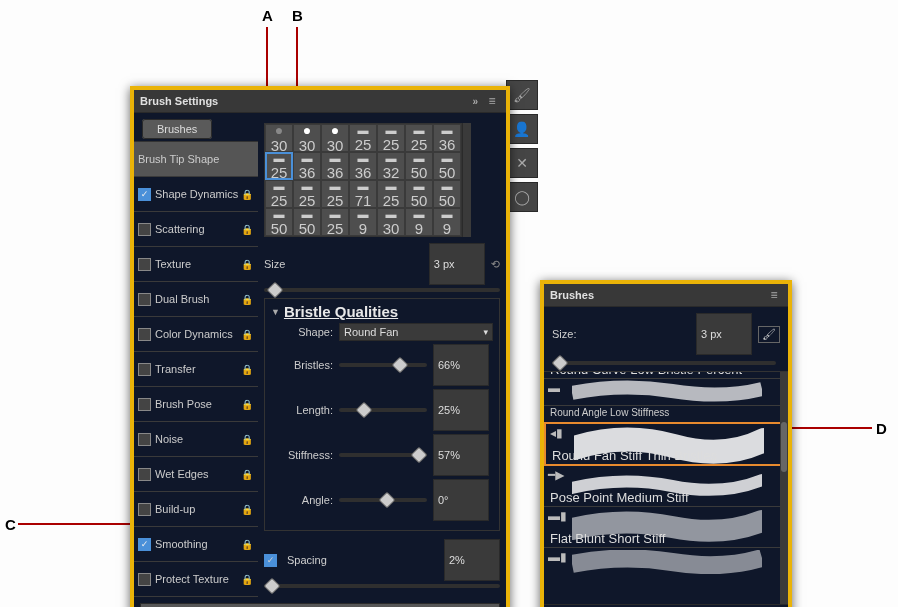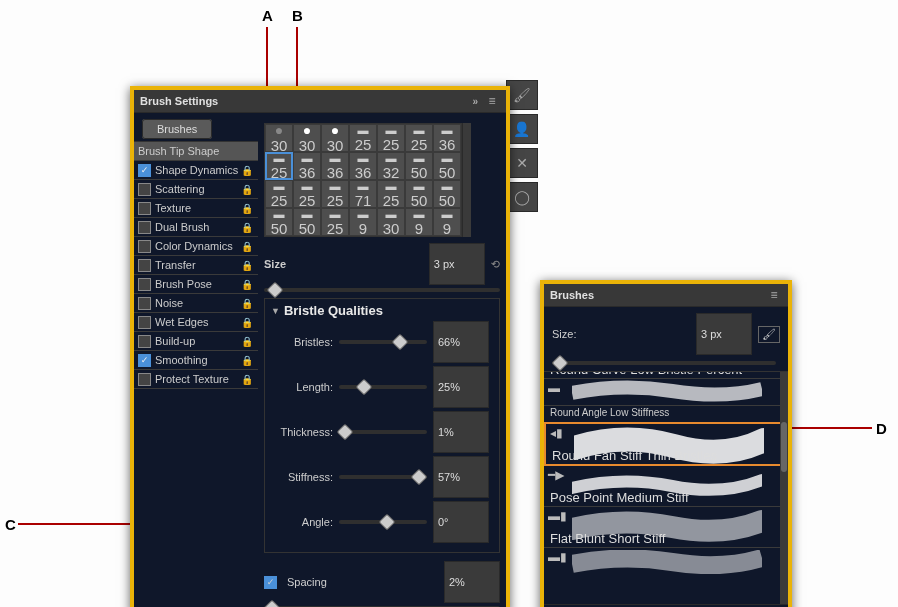--- a/index.html
+++ b/index.html
@@ -76,21 +76,21 @@
   }
   .right-col {
     margin-left: 124px;
     padding: 4px 6px 6px 6px;
   }
   .opt-list { border-top:1px solid #333; }
   .opt-row {
     display:flex;
     align-items:center;
     height:18px;
-    padding: 0 4px;
+    padding: 8px 4px;
     border-bottom: 1px solid #3a3a3a;
     color:#ccc;
     font-size: 11px;
     justify-content: space-between;
   }
   .opt-row .chk {
     width:11px; height:11px;
     border:1px solid #888;
     margin-right:4px;
     display:inline-flex; align-items:center; justify-content:center;
@@ -160,23 +160,24 @@
     border:1px solid #2a2a2a;
     color:#ddd;
     font-size:11px;
     padding:2px 4px;
     display:flex;
     justify-content:space-between;
     align-items:center;
   }
   .section-title {
     font-weight:bold;
-    font-size:13px;
+    font-size:15px;
     color:#e8e8e8;
     padding: 4px 0 2px 8px;
+    text-decoration: underline;
   }
   .preview {
     margin: 6px;
     height: 82px;
     background: linear-gradient(#575757,#4e4e4e);
     border:1px solid #2a2a2a;
     position:relative;
     overflow:hidden;
   }
   .brush-stroke {
@@ -463,54 +464,54 @@
             </div>
             <div class="thumb">
               <div class="ico">▬</div>
               <div class="num">9</div>
             </div>
           </div>
         <div class="grid-scroll"></div>
       </div>
 
       <div class="slider-row" style="margin-top:6px;">
-        <span class="lbl" style="text-align:left;width:40px;font-weight:bold;">Size</span>
+        <span class="lbl" style="text-align:left;width:40px;">Size</span>
         <span style="flex:1"></span>
         <span class="val">3 px</span>
         <span style="color:#888;">⟲</span>
       </div>
       <div class="slider-track" style="max-width:100%;margin:2px 0 6px;">
         <div class="slider-knob" style="left:2%;"></div>
       </div>
 
       <div style="border:1px solid #333;padding:4px 6px 6px;">
         <div style="display:flex;align-items:center;gap:4px;">
           <span style="color:#aaa;font-size:9px;">▼</span>
           <span class="section-title" style="padding:0;">Bristle Qualities</span>
         </div>
         <div class="slider-row">
+          <span class="lbl">Shape:</span>
+          <div class="select">
+            <span>Round Fan</span>
+            <span style="font-size:9px;">▾</span>
+          </div>
+        </div>
+        <div class="slider-row">
           <span class="lbl">Bristles:</span>
           <div class="slider-track">
               <div class="slider-knob" style="left:62%;"></div>
             </div>
           <span class="val">66%</span>
         </div>
         <div class="slider-row">
           <span class="lbl">Length:</span>
           <div class="slider-track">
               <div class="slider-knob" style="left:22%;"></div>
             </div>
           <span class="val">25%</span>
-        </div>
-        <div class="slider-row">
-          <span class="lbl">Thickness:</span>
-          <div class="slider-track">
-              <div class="slider-knob" style="left:0%;"></div>
-            </div>
-          <span class="val">1%</span>
         </div>
         <div class="slider-row">
           <span class="lbl">Stiffness:</span>
           <div class="slider-track">
               <div class="slider-knob" style="left:84%;"></div>
             </div>
           <span class="val">57%</span>
         </div>
         <div class="slider-row">
           <span class="lbl">Angle:</span>

